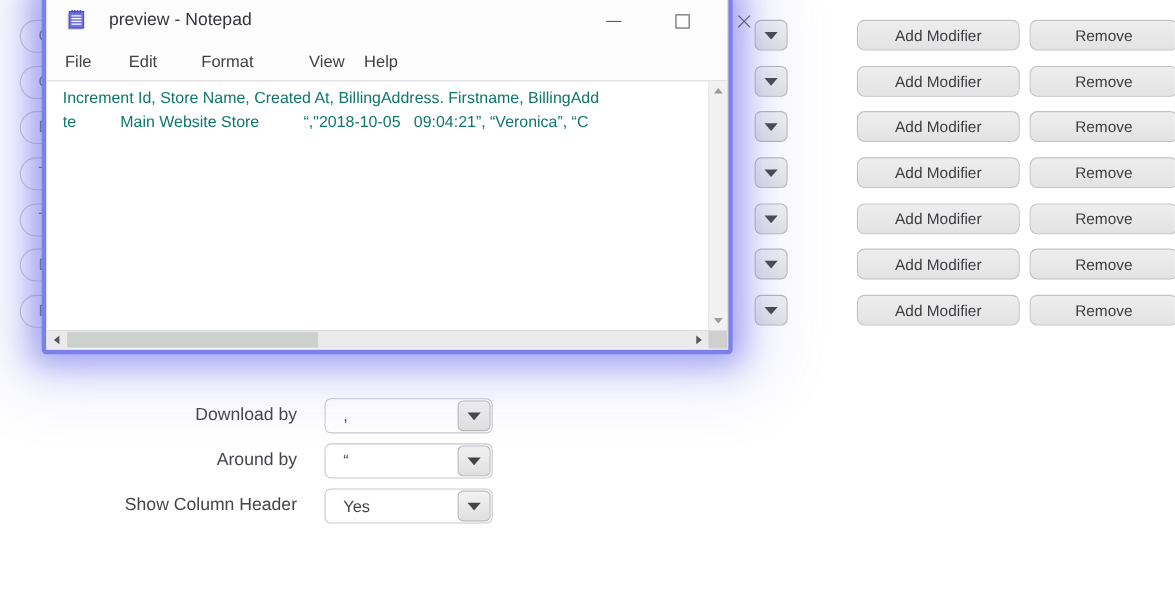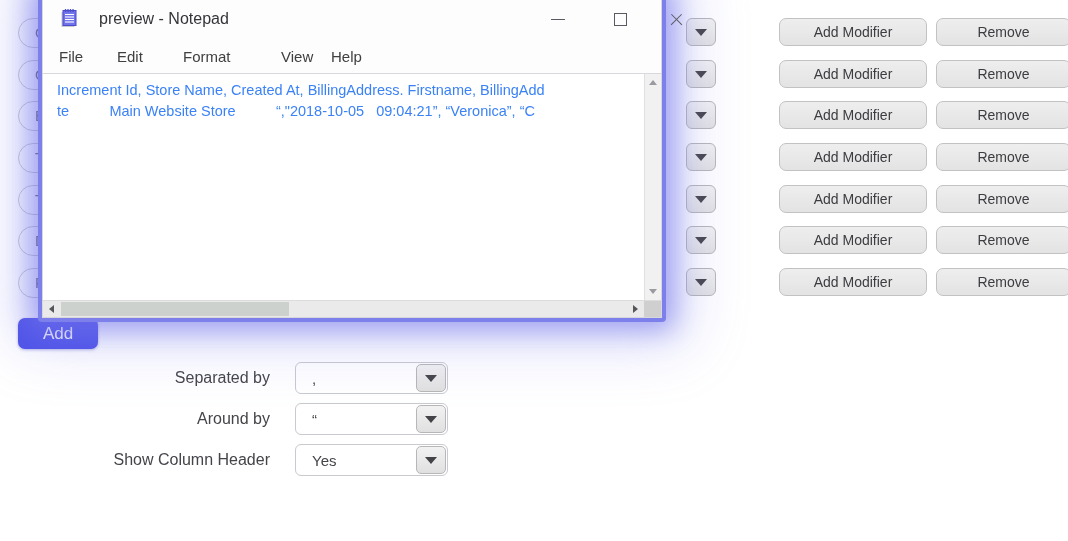--- a/index.html
+++ b/index.html
@@ -138,21 +138,21 @@
     font-size: 15px; color: #404040; white-space: nowrap;
   }
 
   .np-body {
     position: relative; flex: 1 1 auto;
     border-top: 1px solid #d9d9dd;
     background: #ffffff; overflow: hidden;
   }
   .np-text {
     position: absolute; left: 14px; top: 6px; right: 22px;
-    font-size: 14.5px; line-height: 21px; color: #3b82f6;
+    font-size: 14.5px; line-height: 21px; color: #0f766e;
     white-space: pre; overflow: hidden;
   }
   .np-text div { height: 21px; }
 
   
   .vsb {
     position: absolute; right: 0; top: 0; bottom: 17px; width: 17px;
     background: #f1f1f1; border-left: 1px solid #e0e0e0;
   }
   .vsb-up, .vsb-dn {
@@ -272,27 +272,24 @@
         <div class="ddbtn"></div>
         <div class="gbtn addmod">
           <span>Add Modifier</span>
         </div>
         <div class="gbtn remove">
           <span>Remove</span>
         </div>
       </div>
     </div>
 
-  <div class="add-btn">
-    <span>Add</span>
-  </div>
 
   <div id="form-layer">
       <div class="form-row" style="top: 362px; left: 0px; width: 460px;">
-        <div class="form-label" style="right: 190px;">Separated by</div>
+        <div class="form-label" style="right: 190px;">Download by</div>
         <div class="sel-wrap">
           <span class="sel-val">,</span>
           <span class="sel-arrow"></span>
         </div>
       </div>
       <div class="form-row" style="top: 403px; left: 0px; width: 460px;">
         <div class="form-label" style="right: 190px;">Around by</div>
         <div class="sel-wrap">
           <span class="sel-val">“</span>
           <span class="sel-arrow"></span>

